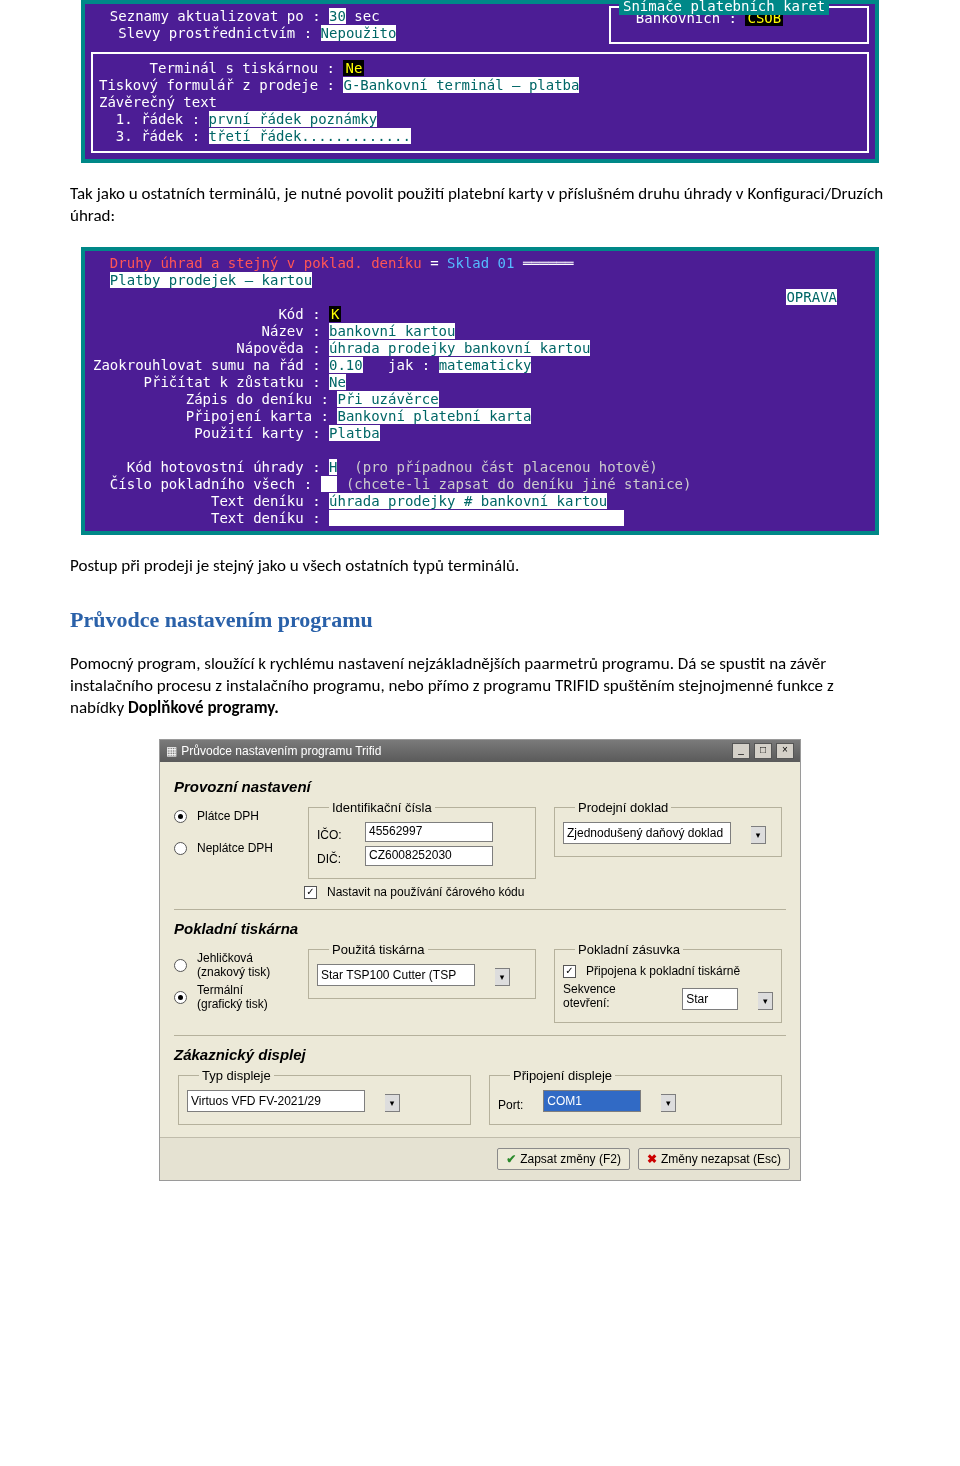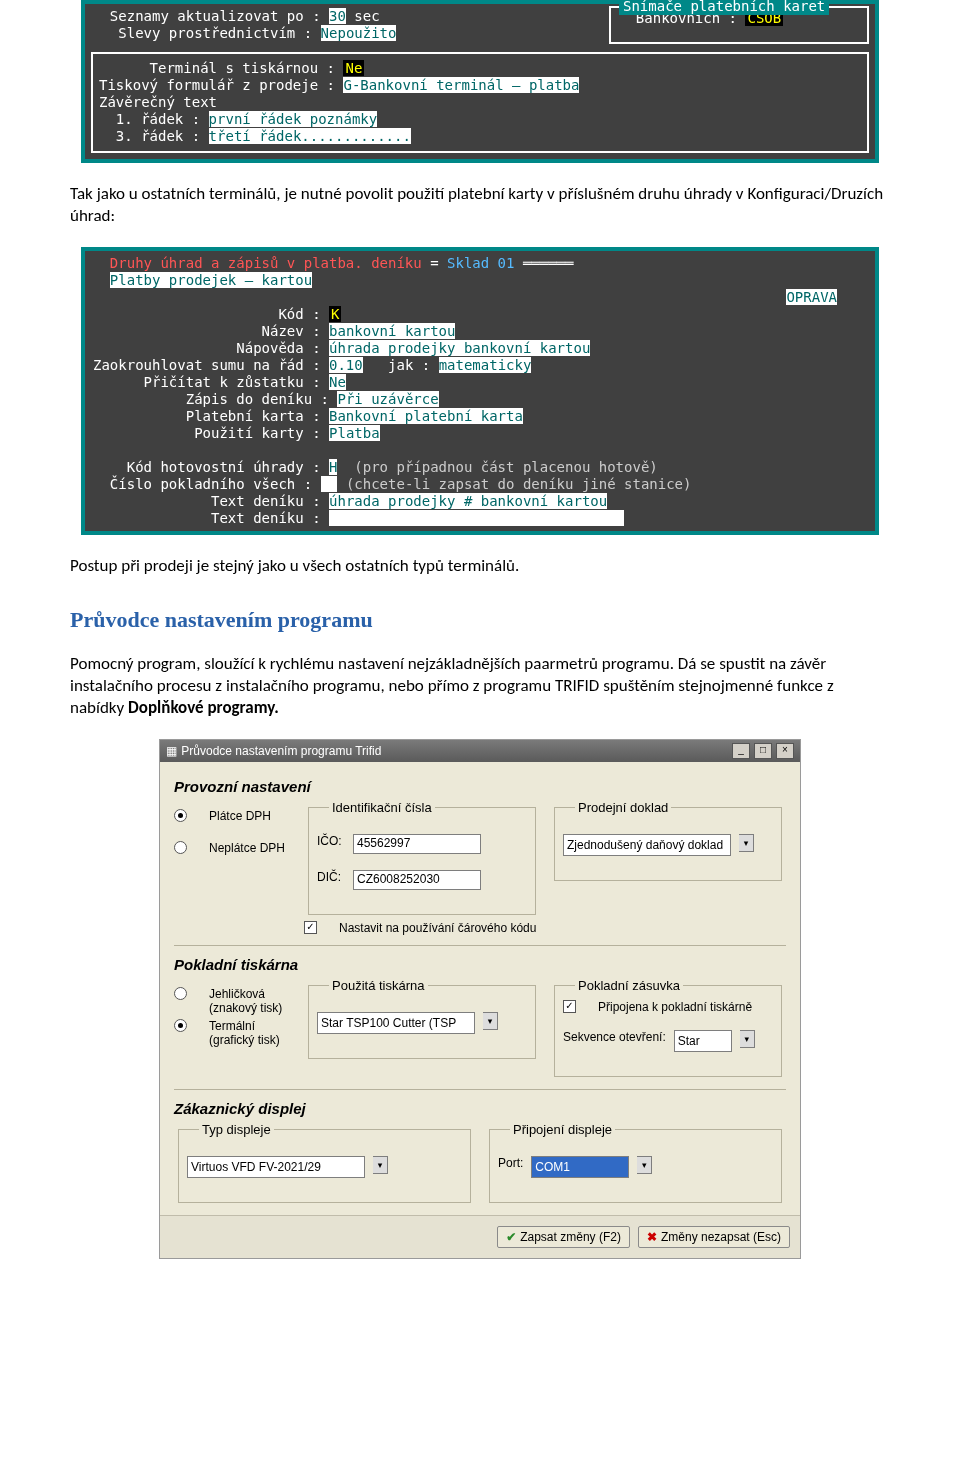--- a/index.html
+++ b/index.html
@@ -1,42 +1,42 @@
 <!DOCTYPE html>
 <html><head>
 <meta charset="utf-8">
 <style>
   body{margin:0;background:#fff;font-family:Calibri,Arial,sans-serif;color:#000;width:960px}
   .page{padding:0 70px 40px 70px}
   
-  .term{background:#404040;color:#fff;font-family:"Lucida Console",Consolas,monospace;font-size:14px;line-height:17px;border:4px solid #088;position:relative;margin:0 auto;max-width:790px}
+  .term{background:#4c1d95;color:#fff;font-family:"Lucida Console",Consolas,monospace;font-size:14px;line-height:17px;border:4px solid #088;position:relative;margin:0 auto;max-width:790px}
   .term .box{border:2px solid #fff;margin:6px;position:relative;padding:6px}
   .legend{position:absolute;top:-10px;background:#088;padding:0 4px;font-size:14px}
   .row{white-space:pre}
   .inv{background:#fff;color:#066}
   .fld{background:#000;color:#ff0;padding:0 2px}
   .grey{color:#ccc}
   
   .prose{font-size:17px;line-height:22px;margin:20px 0}
   h2.subhead{color:#2a61a9;font-family:Liberation Serif, serif;font-size:22px;font-weight:bold;margin:30px 0 6px 0}
   
   .wiz{margin:10px auto 0 auto;width:640px;border:1px solid #9a9a9a;font-family:Tahoma,Arial,sans-serif;font-size:12px;background:#ece9d8}
   .wiz-title{background:linear-gradient(#7a7a7a,#5a5a5a);color:#fff;padding:3px 6px;display:flex;align-items:center;gap:4px}
   .wiz-title .spacer{flex:1}
   .winbtn{display:inline-block;width:16px;height:14px;background:#d4d0c8;border:1px solid #555;text-align:center;font-size:10px;line-height:12px;color:#000}
   .wiz-body{padding:10px 14px}
   .wiz h3{font-size:15px;font-weight:bold;font-style:italic;margin:6px 0 10px 0;font-family:Liberation Sans, sans-serif}
   .row2{display:flex;align-items:flex-start;gap:10px}
-  .radio,.check{display:flex;align-items:flex-start;gap:22px;margin:4px 0}
+  .radio,.check{display:flex;align-items:center;gap:10px;margin:4px 0}
   .radio .dot{width:11px;height:11px;border:1px solid #555;border-radius:50%;display:inline-flex;align-items:center;justify-content:center;background:#fff}
   .radio .dot .inner{width:5px;height:5px;border-radius:50%;background:#000}
   .check .bx{width:11px;height:11px;border:1px solid #555;background:#fff;font-size:10px;line-height:10px;text-align:center}
   .group{border:1px solid #b5b19c;margin:2px 4px;padding:10px 8px 8px 8px;position:relative}
   .group .gl{position:absolute;top:-8px;left:20px;background:#ece9d8;padding:0 3px;font-size:13px}
-  .inp{display:flex;align-items:flex-start;gap:8px;margin:16px 0}
+  .inp{display:flex;align-items:flex-end;gap:20px;margin:4px 0}
   .txt{background:#fff;border:1px solid #7e7e7e;padding:1px 3px;height:16px;display:inline-block;overflow:hidden}
   .sel2{background:#fff;border:1px solid #7e7e7e;padding:1px 3px;height:18px;display:inline-flex;align-items:center}
   .drop{display:inline-flex;align-items:center;justify-content:center;width:14px;height:16px;background:#ddd;border:1px solid #7e7e7e;border-left:none;font-size:9px}
   .hr{height:1px;background:#b5b19c;margin:10px 0}
   .btnbar{display:flex;justify-content:flex-end;gap:8px;padding:10px;background:#e5e2d2;border-top:1px solid #c0bcab}
   .btn{background:#ece9d8;border:1px solid #8a8a8a;padding:3px 8px;display:inline-flex;align-items:center;gap:4px;font-size:12px;border-radius:2px}
   .i-ok{color:#2a8a2a;font-weight:bold}
   .i-x{color:#c00;font-weight:bold}
 </style>
 </head>
@@ -61,30 +61,30 @@
     <div class="row">Závěrečný text</div>
     <div class="row">  <span>1. řádek :</span> <span class="inv">první řádek poznámky</span></div>
     <div class="row">  <span>3. řádek :</span> <span class="inv">třetí řádek.............</span></div>
   </div>
 </div>
 
 <p class="prose">Tak jako u ostatních terminálů, je nutné povolit použití platební karty v příslušném druhu úhrady v Konfiguraci/Druzích úhrad:</p>
 
 <div class="term">
   <div style="padding:4px 8px">
-    <div class="row">  <span style="color:#f55">Druhy úhrad a zápisů v platba. deníku</span> <span style="color:#fff">= </span><span style="color:#5bf">Sklad 01</span> ══════</div>
+    <div class="row">  <span style="color:#f55">Druhy úhrad a stejný v poklad. deníku</span> <span style="color:#fff">= </span><span style="color:#5bf">Sklad 01</span> ══════</div>
     <div class="row">  <span class="inv">Platby prodejek – kartou</span></div>
     <div class="row" style="text-align:right;padding-right:30px"><span class="inv">OPRAVA</span></div>
     <div class="row">                      <span>Kód :</span> <span class="fld">K</span></div>
     <div class="row">                    <span>Název :</span> <span class="inv">bankovní kartou</span></div>
     <div class="row">                 <span>Nápověda :</span> <span class="inv">úhrada prodejky bankovní kartou</span></div>
     <div class="row"><span>Zaokrouhlovat sumu na řád :</span> <span class="inv">0.10</span>   <span>jak :</span> <span class="inv">matematicky</span></div>
     <div class="row">      <span>Přičítat k zůstatku :</span> <span class="inv">Ne</span></div>
     <div class="row">           <span>Zápis do deníku :</span> <span class="inv">Při uzávěrce</span></div>
-    <div class="row">           <span>Platební karta :</span> <span class="inv">Bankovní platební karta</span></div>
+    <div class="row">           <span>Připojení karta :</span> <span class="inv">Bankovní platební karta</span></div>
     <div class="row">            <span>Použití karty :</span> <span class="inv">Platba</span></div>
     <div class="row">&nbsp;</div>
     <div class="row">    <span>Kód hotovostní úhrady :</span> <span class="inv">H</span>  <span class="grey">(pro případnou část placenou hotově)</span></div>
     <div class="row">  <span>Číslo pokladního všech :</span> <span class="inv">  </span> <span class="grey">(chcete-li zapsat do deníku jiné stanice)</span></div>
     <div class="row">              <span>Text deníku :</span> <span class="inv">úhrada prodejky # bankovní kartou</span></div>
     <div class="row">              <span>Text deníku :</span> <span class="inv">                                   </span></div>
   </div>
 </div>
 
 <p class="prose">Postup při prodeji je stejný jako u všech ostatních typů terminálů.</p>

